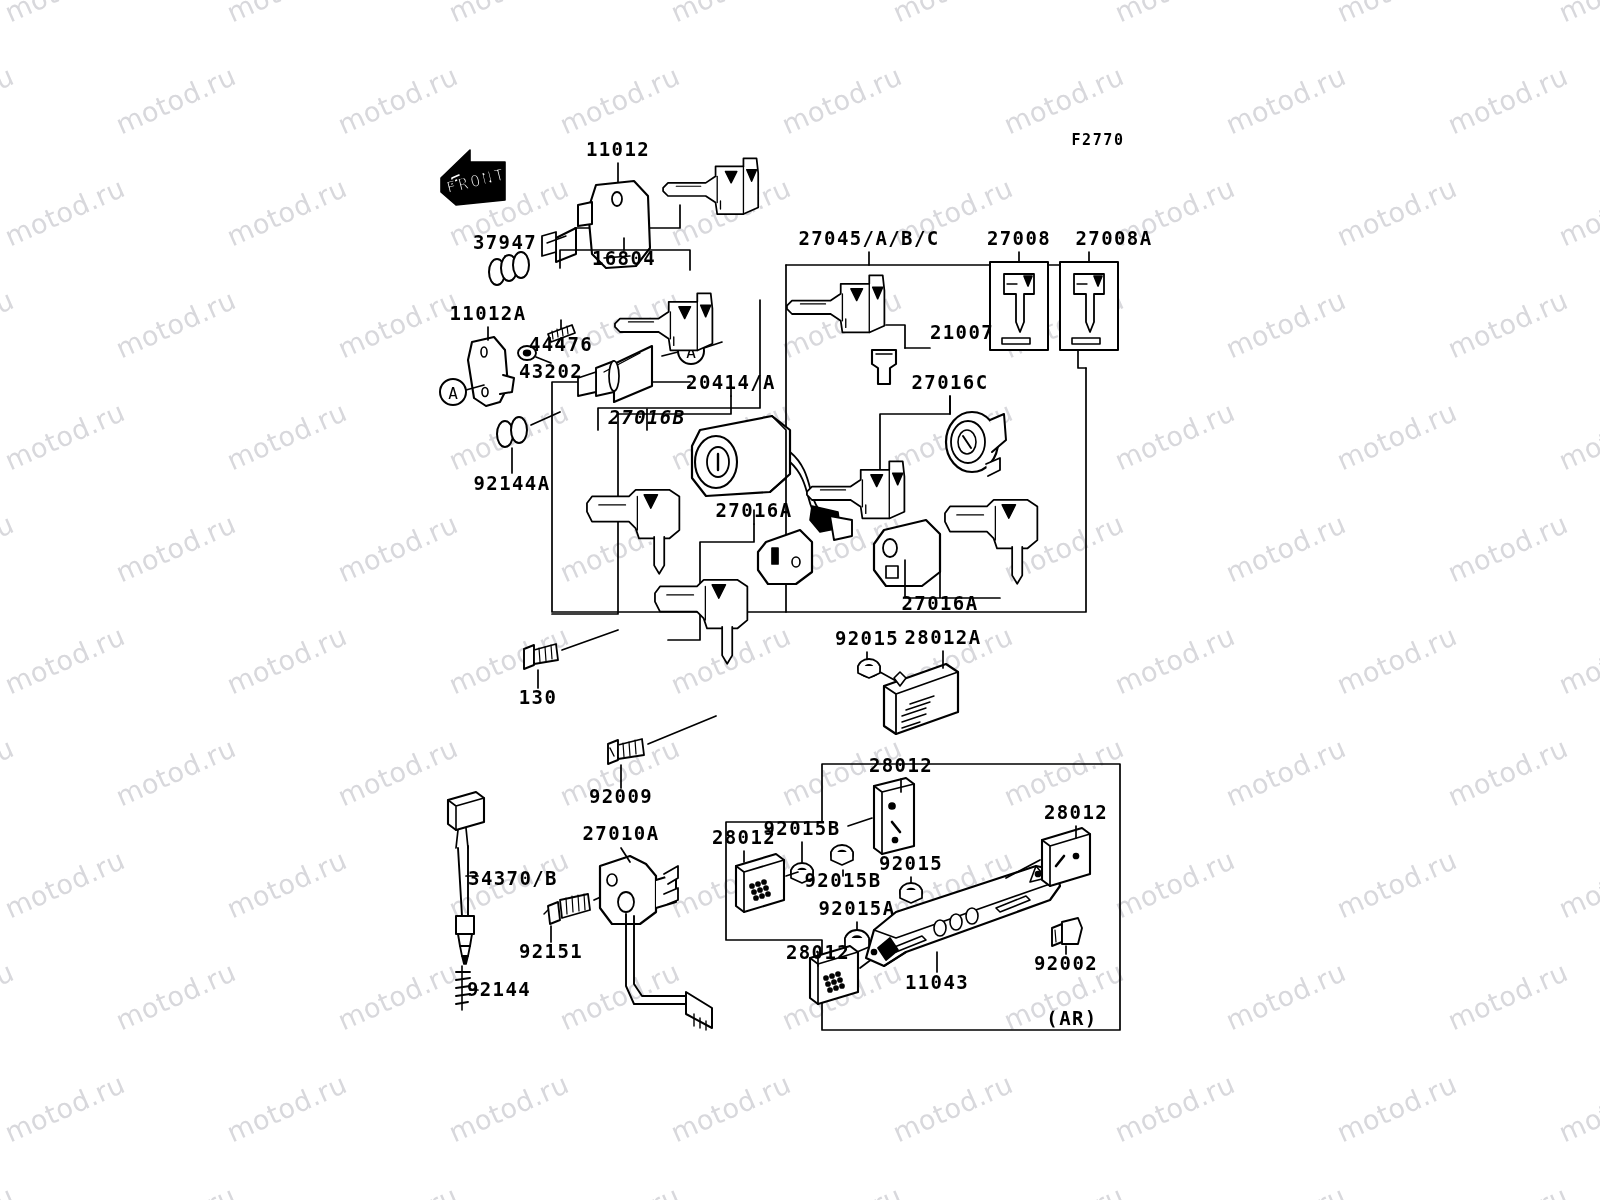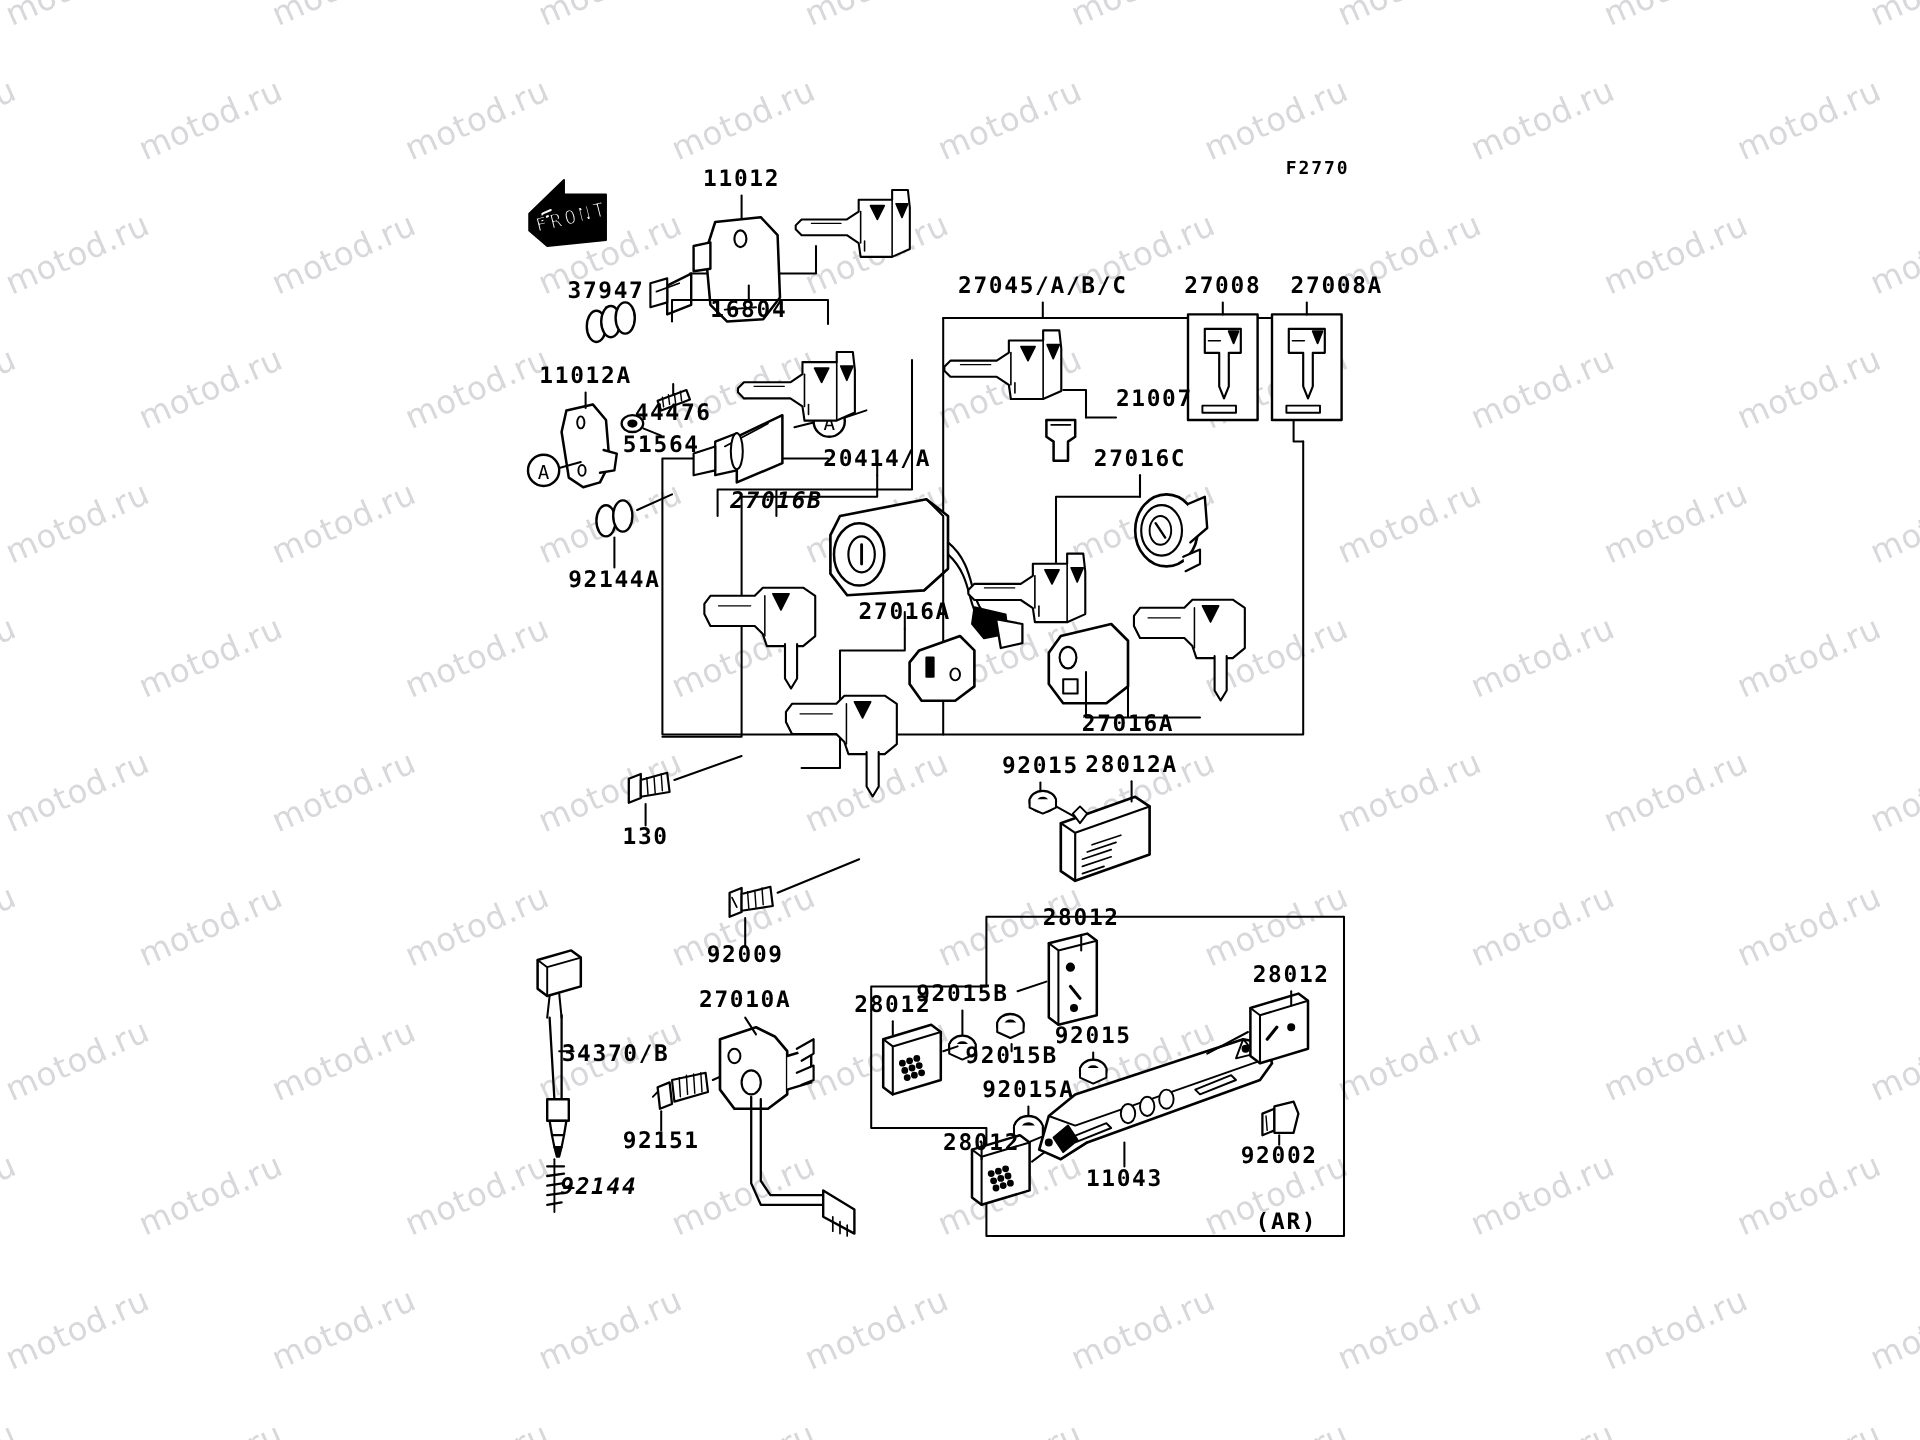--- a/index.html
+++ b/index.html
@@ -544,21 +544,21 @@
 
   <div id="labels">
       <div class="lab" style="left: 618px; top: 138px;">11012</div>
       <div class="lab" style="left: 505px; top: 231px;">37947</div>
       <div class="lab" style="left: 624px; top: 247px;">16804</div>
       <div class="lab" style="left: 869px; top: 227px;">27045/A/B/C</div>
       <div class="lab" style="left: 1019px; top: 227px;">27008</div>
       <div class="lab" style="left: 1114px; top: 227px;">27008A</div>
       <div class="lab" style="left: 488px; top: 302px;">11012A</div>
       <div class="lab" style="left: 561px; top: 333px;">44476</div>
-      <div class="lab" style="left: 551px; top: 360px;">51564</div>
+      <div class="lab" style="left: 551px; top: 360px;">43202</div>
       <div class="lab" style="left: 962px; top: 321px;">21007</div>
       <div class="lab" style="left: 731px; top: 371px;">20414/A</div>
       <div class="lab" style="left: 950px; top: 371px;">27016C</div>
       <div class="lab" style="left: 647px; top: 406px; font-style: italic;">27016B</div>
       <div class="lab" style="left: 512px; top: 472px;">92144A</div>
       <div class="lab" style="left: 754px; top: 499px;">27016A</div>
       <div class="lab" style="left: 940px; top: 592px;">27016A</div>
       <div class="lab" style="left: 538px; top: 686px;">130</div>
       <div class="lab" style="left: 867px; top: 627px;">92015</div>
       <div class="lab" style="left: 943px; top: 626px;">28012A</div>
@@ -569,20 +569,20 @@
       <div class="lab" style="left: 744px; top: 826px;">28012</div>
       <div class="lab" style="left: 802px; top: 817px;">92015B</div>
       <div class="lab" style="left: 843px; top: 869px;">92015B</div>
       <div class="lab" style="left: 911px; top: 852px;">92015</div>
       <div class="lab" style="left: 513px; top: 867px;">34370/B</div>
       <div class="lab" style="left: 857px; top: 897px;">92015A</div>
       <div class="lab" style="left: 818px; top: 941px;">28012</div>
       <div class="lab" style="left: 551px; top: 940px;">92151</div>
       <div class="lab" style="left: 1066px; top: 952px;">92002</div>
       <div class="lab" style="left: 937px; top: 971px;">11043</div>
-      <div class="lab" style="left: 499px; top: 978px; font-style: italic;">92144</div>
+      <div class="lab" style="left: 499px; top: 978px;">92144</div>
     </div>
 
   <div class="lab code" style="left:1098px;top:131px;">F2770</div>
 
   <div class="lab" style="left:1072px;top:1007px;">(AR)</div>
 
 </div>
 
 </body></html>

